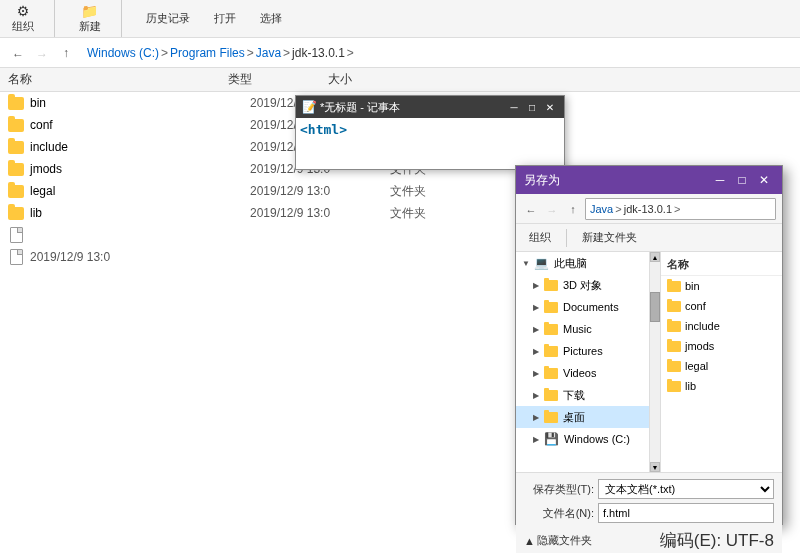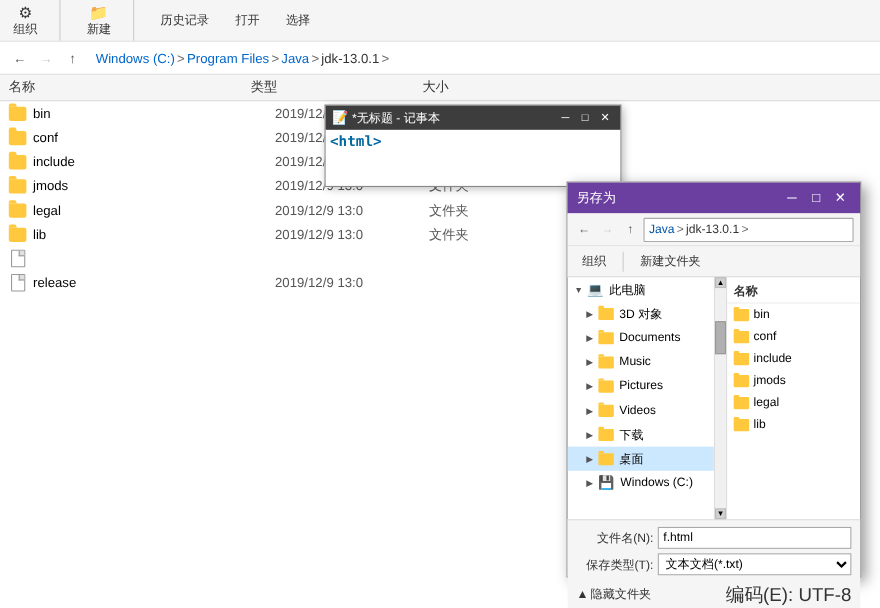--- a/index.html
+++ b/index.html
@@ -118,21 +118,21 @@
       align-items: center;
       background: #f5f5f5;
       border-bottom: 1px solid #ddd;
       padding: 0 8px;
       font-size: 12px;
       color: #333;
     }
     .col-name { width: 220px; }
     .col-date { width: 140px; }
     .col-type { width: 100px; }
-    .col-size { width: 80px; text-align: right; }
+    .col-size { width: 80px; }
 
     
     .file-list {
       overflow-y: auto;
       height: calc(553px - 38px - 30px - 24px);
     }
     .file-row {
       display: flex;
       align-items: center;
       height: 22px;
@@ -709,21 +709,20 @@
         <span class="file-icon">
           <div class="file-icon-doc"></div>
         </span>
         <span class="file-type"></span>
         <span class="file-size"></span>
       </div>
       <div class="file-row">
         <span class="file-icon">
           <div class="file-icon-doc"></div>
         </span>
-        <span class="file-name">release</span>
         <span class="file-date">2019/12/9 13:0</span>
         <span class="file-type"></span>
         <span class="file-size"></span>
       </div>
     </div>
 
 </div>
 
 <div class="notepad-window">
   <div class="notepad-titlebar">
@@ -855,28 +854,28 @@
             <div class="dialog-folder-icon"></div>
             <span class="dialog-file-label">lib</span>
           </div>
         </div>
     </div>
 
   </div>
 
   <div class="dialog-footer">
     <div class="dialog-form-row">
-      <span class="dialog-form-label">文件名(N):</span>
-      <input class="dialog-form-input" type="text" value="f.html" style="">
-    </div>
-    <div class="dialog-form-row">
       <span class="dialog-form-label">保存类型(T):</span>
       <select class="dialog-form-select">
         <option>文本文档(*.txt)</option>
       </select>
+    </div>
+    <div class="dialog-form-row">
+      <span class="dialog-form-label">文件名(N):</span>
+      <input class="dialog-form-input" type="text" value="f.html" style="">
     </div>
     <div class="dialog-bottom-row">
       <span class="dialog-hidden-folder">
         ▲ <span>隐藏文件夹</span>
       </span>
       <span class="dialog-encoding-label">编码(E): UTF-8</span>
     </div>
     <div class="dialog-action-btns">
       <button class="dialog-btn default-btn">保存</button>
       <button class="dialog-btn">取消</button>

